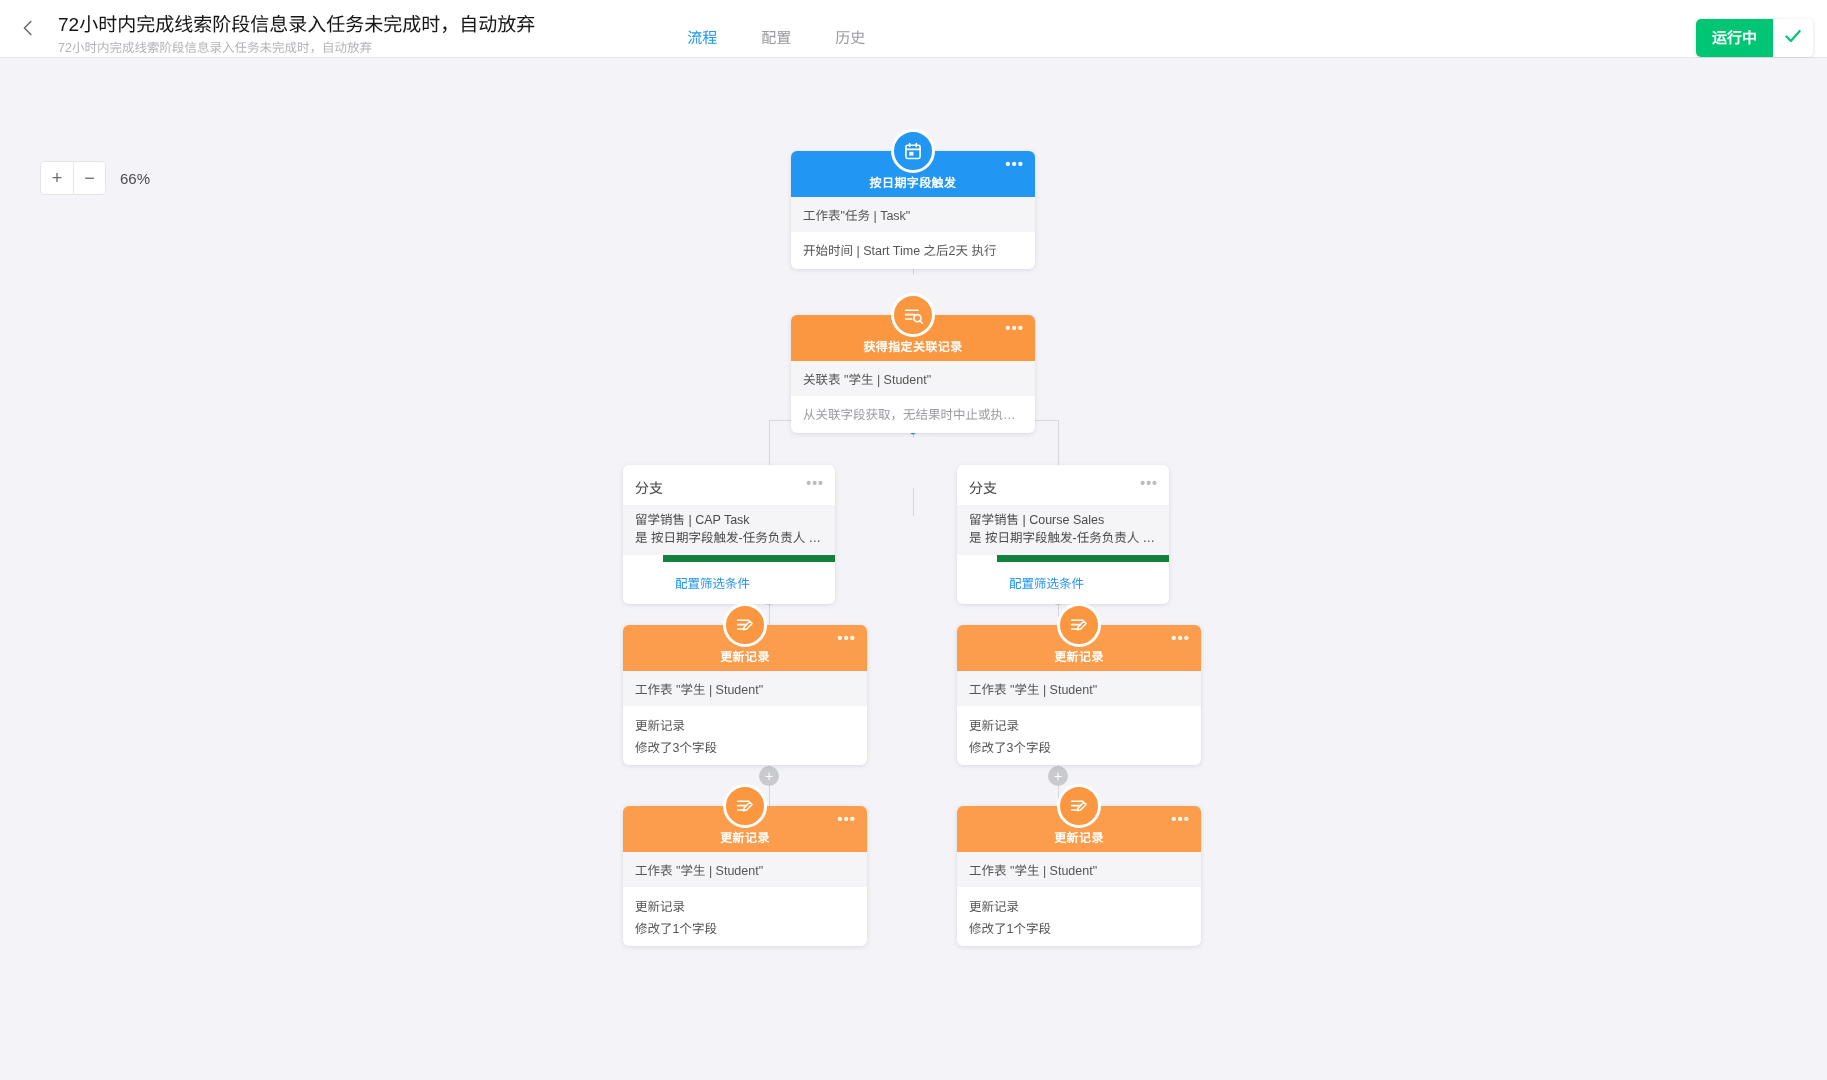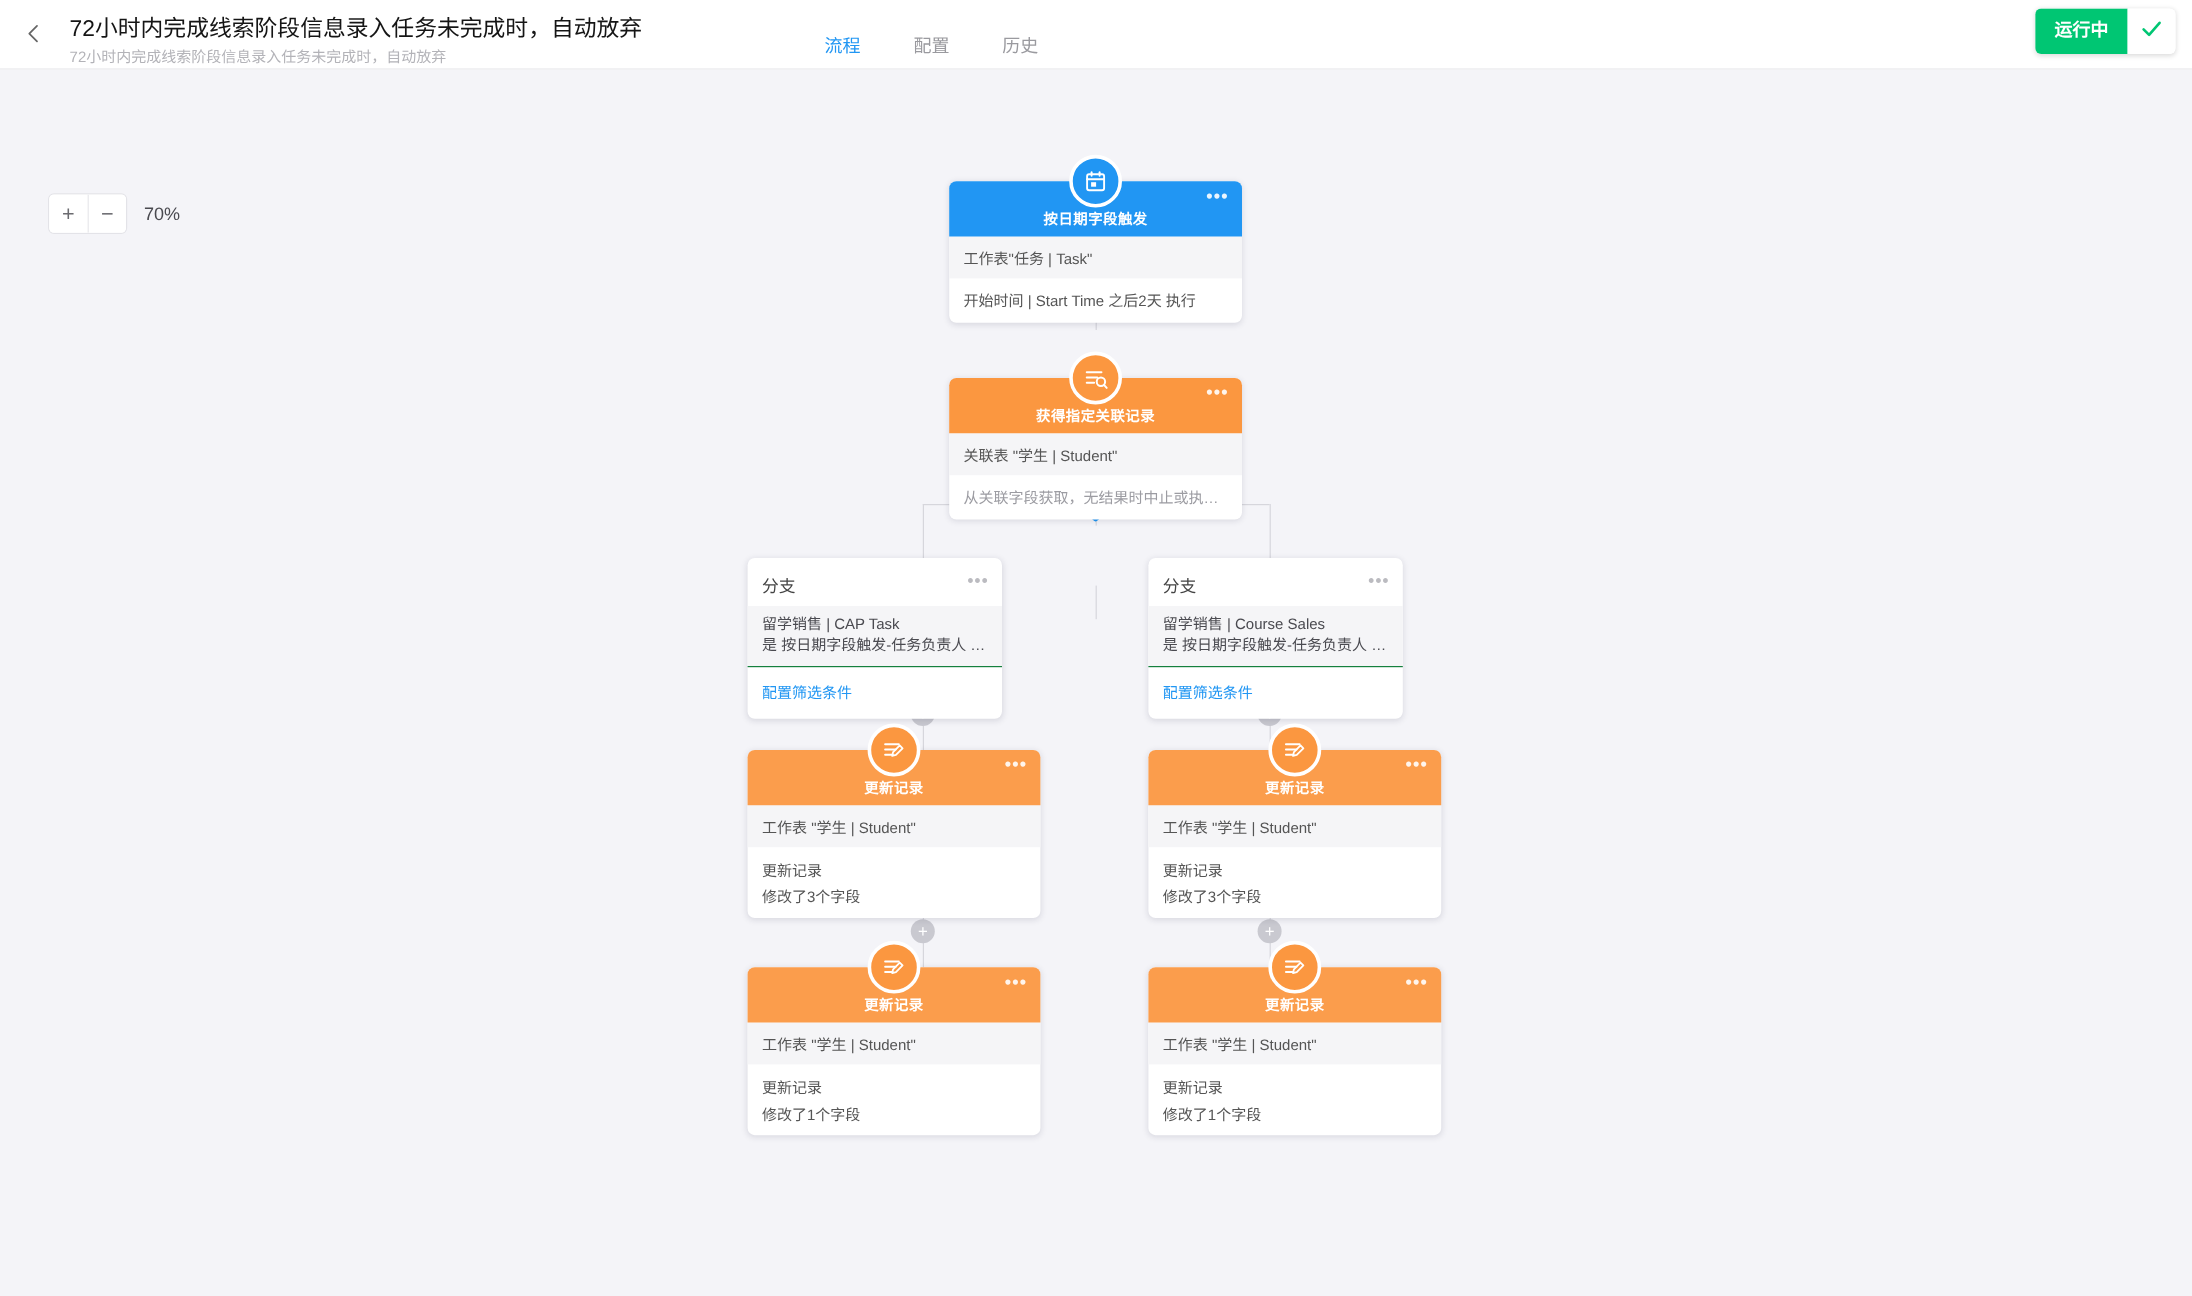--- a/index.html
+++ b/index.html
@@ -72,21 +72,21 @@
     position: absolute;
     left: 20px; right: 20px; bottom: 0;
     height: 3px;
     background: #2196f3;
     border-radius: 2px 2px 0 0;
   }
   .header-spacer { flex: 1 1 auto; }
   .status-group {
     display: flex;
     align-items: center;
-    margin: 9px 14px 12px 0;
+    margin: 9px 14px 0 0;
     border-radius: 5px;
     overflow: hidden;
     box-shadow: 0 1px 4px rgba(0,0,0,0.14);
     flex: 0 0 auto;
     height: 38px;
   }
   .status-label {
     background: #00c673;
     color: #fff;
     font-size: 15px;
@@ -243,22 +243,23 @@
     font-size: 12.5px;
     color: #4a4a50;
   }
   .branch-cond .line {
     white-space: nowrap;
     overflow: hidden;
     text-overflow: ellipsis;
     line-height: 18px;
   }
   .branch-foot {
-    border-top: 1px solid #15803d;
+    border-top: 7px solid #15803d;
     padding: 11px 12px 12px;
+    margin-left: 40px;
   }
   .branch-link {
     color: #2196f3;
     font-size: 12.5px;
     cursor: pointer;
     text-decoration: none;
   }
 
   
   .vline {
@@ -343,21 +344,21 @@
   </div>
 </div>
 
 <div class="canvas">
 
   <div class="zoom-ctrls">
     <div class="zoom-box">
       <div class="zoom-btn">+</div>
       <div class="zoom-btn">−</div>
     </div>
-    <div class="zoom-level">70%</div>
+    <div class="zoom-level">66%</div>
   </div>
 
   <div class="vline" style="left:913px; top:137px; height:80px;"></div>
   <div class="vline" style="left:913px; top:300px; height:80px;"></div>
   <div class="vline" style="left:913px; top:430px; height:28px;"></div>
 
   <div class="hline" style="left:769px; top:362px; width:289px;"></div>
   <div class="vline" style="left:769px; top:362px; height:45px;"></div>
   <div class="vline" style="left:1058px; top:362px; height:45px;"></div>
 

